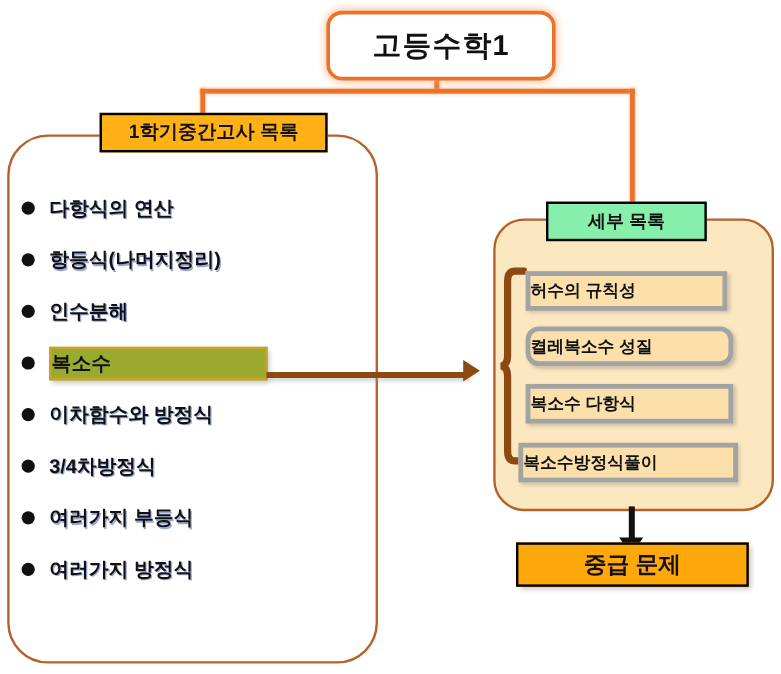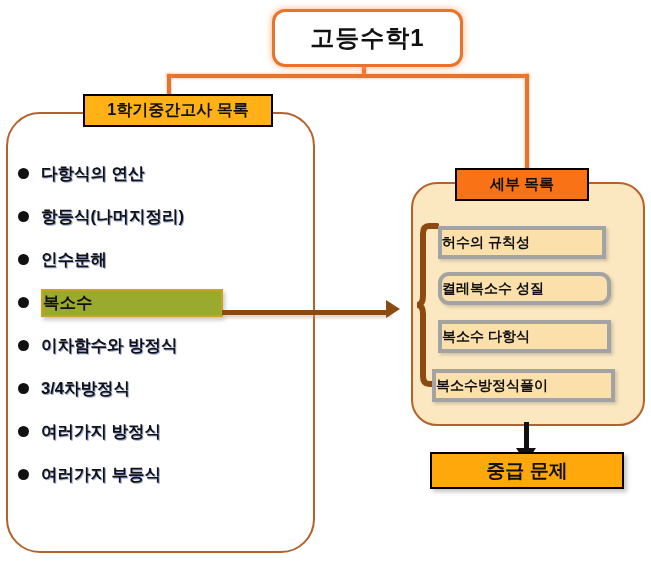--- a/index.html
+++ b/index.html
@@ -52,21 +52,21 @@
     text-shadow:none;color:#111;
   }
 
   
   .right-panel{
     position:absolute;left:411px;top:182px;width:230px;height:240px;
     background:#FBE7C0;border:2px solid #B5622A;border-radius:26px;
   }
   .right-header{
     position:absolute;left:455px;top:168px;width:130px;height:29px;
-    background:#f97316;border:2px solid #000;
+    background:#86efac;border:2px solid #000;
     display:flex;align-items:center;justify-content:center;
     font-size:15px;font-weight:bold;color:#111;z-index:6;
   }
   .sub-item{
     position:absolute;left:438px;height:25px;
     background:#FBE0AB;border:4px solid #a3a3a3;
     display:flex;align-items:center;justify-content:flex-start;
     font-size:14px;font-weight:bold;color:#111;
     box-shadow:2px 2px 3px rgba(120,120,120,.35);
   }
@@ -132,25 +132,25 @@
     <div class="list-item">
       <span class="bullet"></span>
       <span class="lbl">이차함수와 방정식</span>
     </div>
     <div class="list-item">
       <span class="bullet"></span>
       <span class="lbl">3/4차방정식</span>
     </div>
     <div class="list-item">
       <span class="bullet"></span>
-      <span class="lbl">여러가지 방정식</span>
+      <span class="lbl">여러가지 부등식</span>
     </div>
     <div class="list-item">
       <span class="bullet"></span>
-      <span class="lbl">여러가지 부등식</span>
+      <span class="lbl">여러가지 방정식</span>
     </div>
   </div>
 
   <div class="arrow-line"></div>
   <div class="arrow-head"></div>
 
   <div class="right-panel"></div>
   <div class="right-header">
     <span>세부 목록</span>
   </div>

